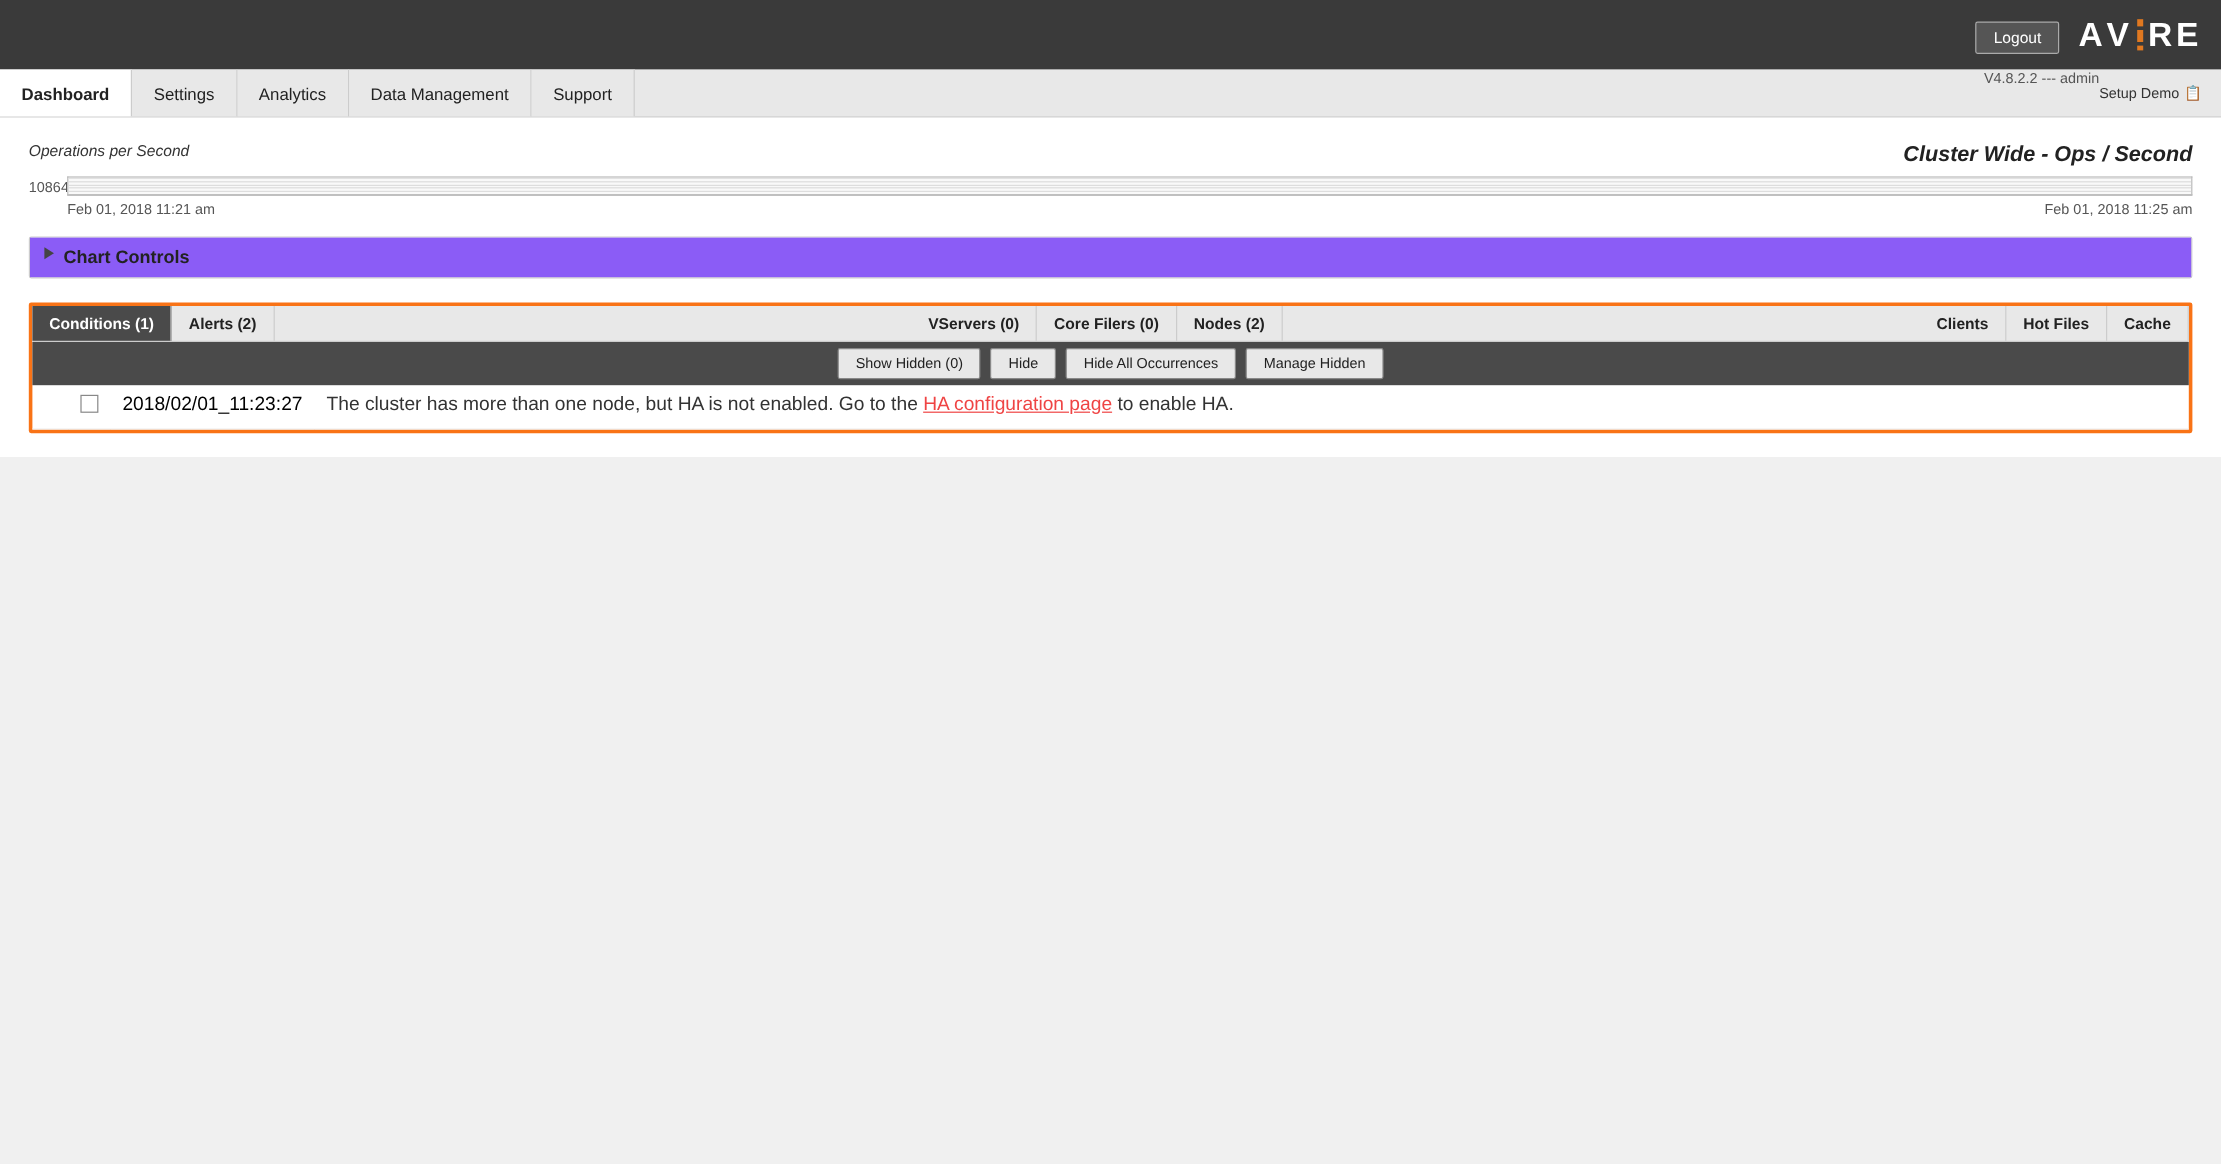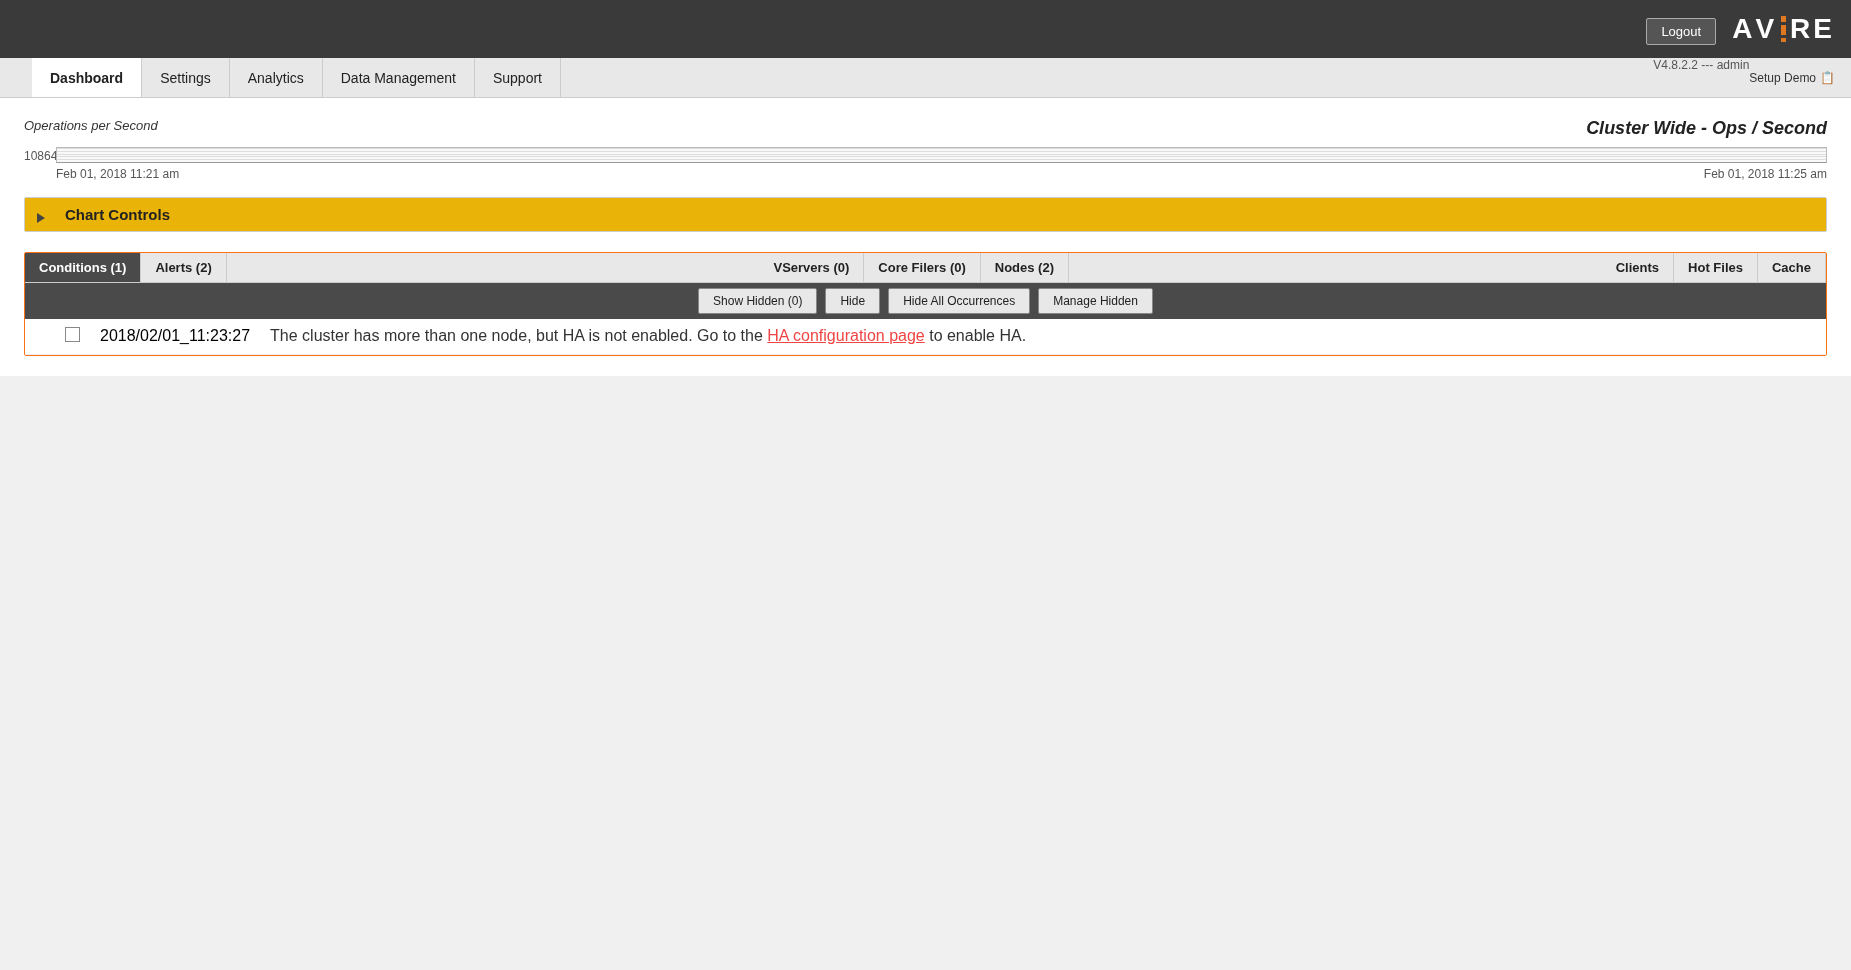--- a/index.html
+++ b/index.html
@@ -50,21 +50,20 @@
       background: #e07820;
     }
 
     
     .nav-bar {
       background: #e8e8e8;
       border-bottom: 1px solid #ccc;
       display: flex;
       align-items: stretch;
       height: 40px;
-      padding-left: 32px;
     }
     .nav-tab {
       padding: 0 18px;
       display: flex;
       align-items: center;
       cursor: pointer;
       border-right: 1px solid #ccc;
       font-size: 14px;
       font-weight: 500;
       color: #222;
@@ -162,42 +161,42 @@
     }
 
     
     .chart-controls-section {
       border: 1px solid #ccc;
       border-radius: 2px;
       margin-bottom: 20px;
     }
     .chart-controls-header {
       display: flex;
-      align-items: flex-end;
-      gap: 20px;
+      align-items: flex-start;
+      gap: 8px;
       padding: 8px 12px;
-      background: #eab308;
+      background: #8b5cf6;
       cursor: pointer;
     }
     .triangle-icon {
       width: 0;
       height: 0;
       border-top: 5px solid transparent;
       border-bottom: 5px solid transparent;
       border-left: 8px solid #444;
     }
     .chart-controls-label {
       font-size: 15px;
       font-weight: bold;
       color: #222;
     }
 
     
     .tabs-section {
-      border: 1px solid #f97316;
+      border: 3px solid #f97316;
       border-radius: 2px;
     }
     .tabs-row {
       display: flex;
       align-items: center;
       background: #e8e8e8;
       border-bottom: 1px solid #ccc;
       flex-wrap: wrap;
     }
     .tab-btn {

